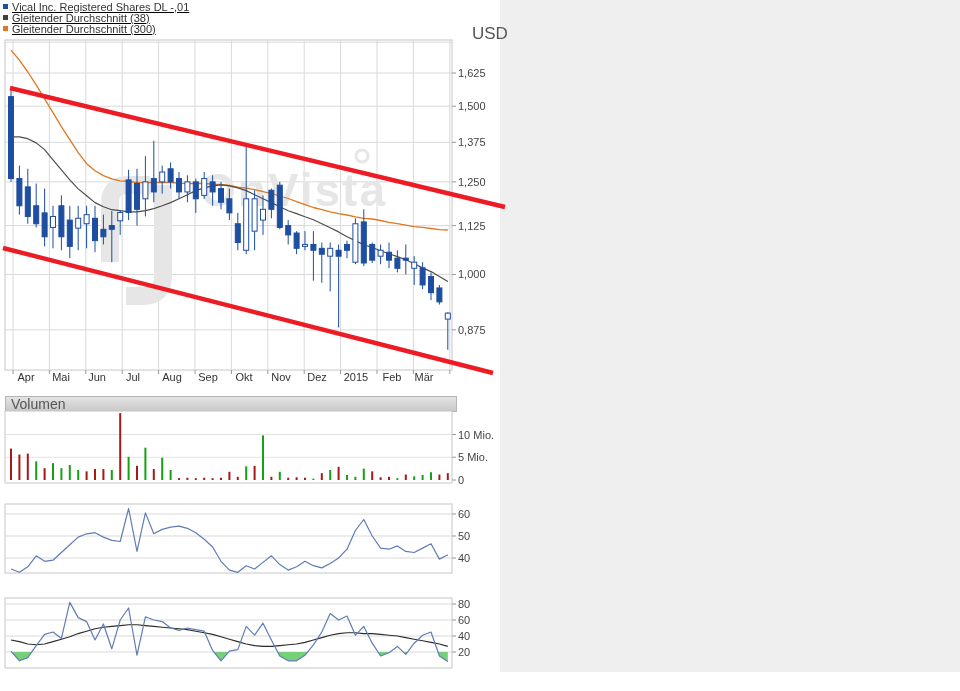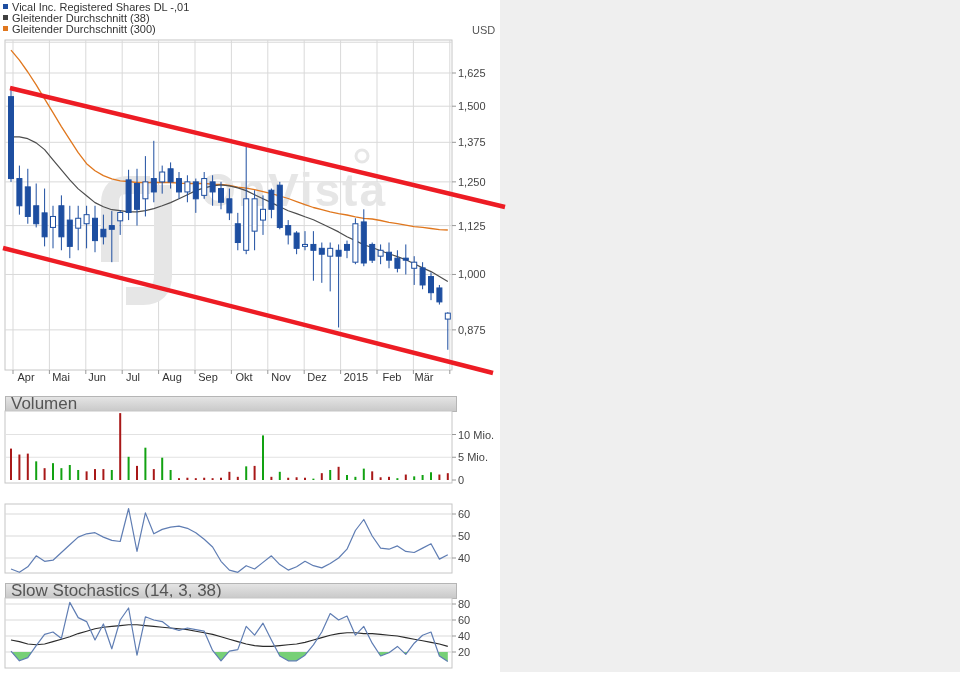--- a/index.html
+++ b/index.html
@@ -1,26 +1,26 @@
 <!DOCTYPE html>
 <html><head>
 <meta charset="utf-8">
 <style>
   html,body{margin:0;padding:0;background:#fff;}
   .page{position:relative;width:960px;height:691px;background:#ffffff;overflow:hidden;
         font-family:"Liberation Sans",sans-serif;}
   .gray-region{position:absolute;left:500px;top:0;width:460px;height:672px;background:#efefef;}
-  .legend{position:absolute;left:3px;top:1px;}
+  .legend{position:absolute;left:3px;top:1px;text-decoration:underline;}
   .legend-row{display:flex;align-items:center;height:11px;margin-bottom:0;}
   .legend-square{width:5px;height:5px;margin-right:4px;flex:0 0 auto;}
   .legend-label{font-size:11px;color:#333;white-space:nowrap;}
-  .usd-label{position:absolute;left:472px;top:24px;font-size:11px;color:#555;}
+  .usd-label{position:absolute;left:472px;top:24px;font-size:17px;color:#555;}
   .panel-header{position:absolute;left:5px;width:445px;height:14px;
       background:linear-gradient(#e4e4e4,#c9c9c9);border:1px solid #b5b5b5;
-      font-size:17px;color:#555;line-height:14px;padding-left:5px;box-sizing:content-box;}
+      font-size:14px;color:#555;line-height:14px;padding-left:5px;box-sizing:content-box;}
   #hdr-vol{top:396px;} #hdr-rsi{top:489px;} #hdr-sto{top:583px;}
   svg{position:absolute;left:0;top:0;}
   text{font-family:"Liberation Sans",sans-serif;}
 </style>
 </head>
 <body>
 
 <div class="page">
   <div class="gray-region"></div>
 
@@ -35,21 +35,20 @@
     </div>
     <div class="legend-row">
       <span class="legend-square" style="background: rgb(224, 119, 30);"></span>
       <span class="legend-label">Gleitender Durchschnitt (300)</span>
     </div>
   </div>
 
   <div class="usd-label">USD</div>
 
   <div class="panel-header" id="hdr-vol">Volumen</div>
-  <div class="panel-header" id="hdr-sto">Slow Stochastics (14, 3, 38)</div>
 
   <svg id="chart" width="960" height="691" viewBox="0 0 960 691">
       <rect x="5" y="40" width="447" height="330" fill="#fff" stroke="#c6c6c6"></rect>
       <line x1="13" y1="40" x2="13" y2="370" stroke="#d9d9d9"></line>
       <line x1="49.4" y1="40" x2="49.4" y2="370" stroke="#d9d9d9"></line>
       <line x1="85.8" y1="40" x2="85.8" y2="370" stroke="#d9d9d9"></line>
       <line x1="122.19999999999999" y1="40" x2="122.19999999999999" y2="370" stroke="#d9d9d9"></line>
       <line x1="158.6" y1="40" x2="158.6" y2="370" stroke="#d9d9d9"></line>
       <line x1="195" y1="40" x2="195" y2="370" stroke="#d9d9d9"></line>
       <line x1="231.39999999999998" y1="40" x2="231.39999999999998" y2="370" stroke="#d9d9d9"></line>

